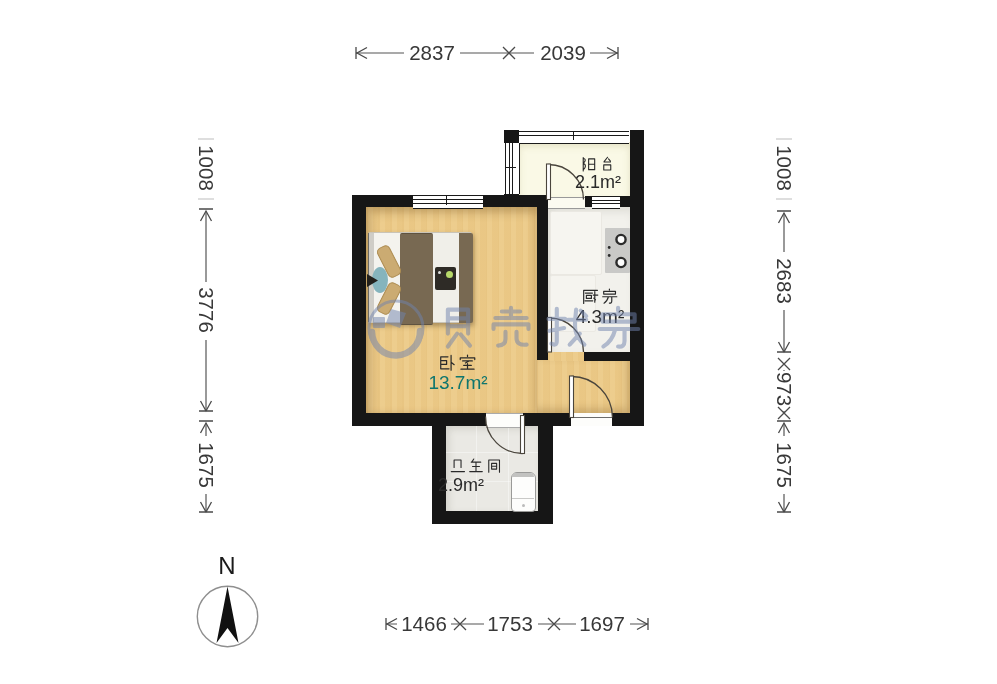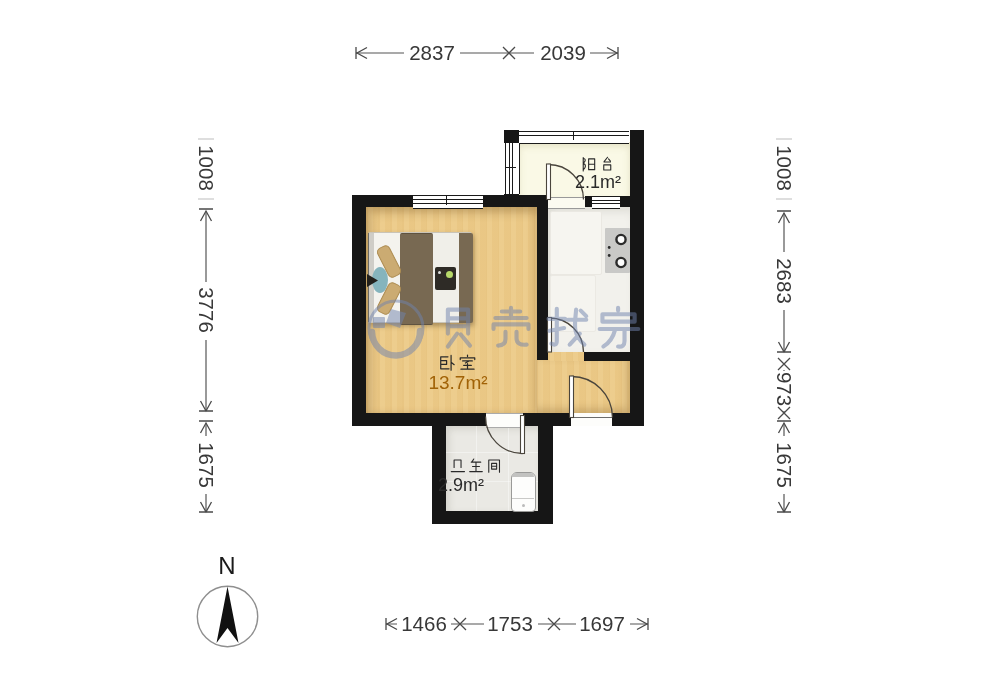--- a/index.html
+++ b/index.html
@@ -195,23 +195,30 @@
   <div class="abs" style="left:0px;top:0px;width:22px;height:4px;background:#c2c2c0;border-radius:5px 5px 0 0;"></div>
   <div class="abs" style="left:0;top:25px;width:22px;height:1.2px;background:#c9c9c7;"></div>
   <div class="abs" style="left:10px;top:31px;width:3px;height:3px;background:#bbb;border-radius:50%;"></div>
 </div>
 
 <div class="abs" style="left:420px;top:354px;width:76px;text-align:center;">
   <svg width="38" height="18" viewBox="0 0 220 100" style="margin:0 auto;">
     <use href="#g-wo" stroke="#2a2a2a" stroke-width="7"></use>
     <use href="#g-shi" stroke="#2a2a2a" stroke-width="7" transform="translate(115 0)"></use>
   </svg>
-  <div style="font-size:19px;color:#a16207;line-height:19px;margin-top:1px;">13.7m²</div>
-</div>
-
+  <div style="font-size:19px;color:#0f766e;line-height:19px;margin-top:1px;">13.7m²</div>
+</div>
+
+<div class="abs" style="left:562px;top:288px;width:76px;text-align:center;">
+  <svg width="37" height="17.5" viewBox="0 0 220 100" style="margin:0 auto;">
+    <use href="#g-chu" stroke="#2a2a2a" stroke-width="7"></use>
+    <use href="#g-fang" stroke="#2a2a2a" stroke-width="7" transform="translate(115 0)"></use>
+  </svg>
+  <div style="font-size:19px;color:#2a2a2a;line-height:19px;margin-top:1px;">4.3m²</div>
+</div>
 
 <div class="abs" style="left:560px;top:156px;width:76px;text-align:center;">
   <svg width="35" height="16.5" viewBox="0 0 220 100" style="margin:0 auto;">
     <use href="#g-yang" stroke="#2a2a2a" stroke-width="7"></use>
     <use href="#g-tai" stroke="#2a2a2a" stroke-width="7" transform="translate(115 0)"></use>
   </svg>
   <div style="font-size:18px;color:#2a2a2a;line-height:18px;margin-top:0px;">2.1m²</div>
 </div>
 
 <div class="abs" style="left:438px;top:458px;width:76px;">

